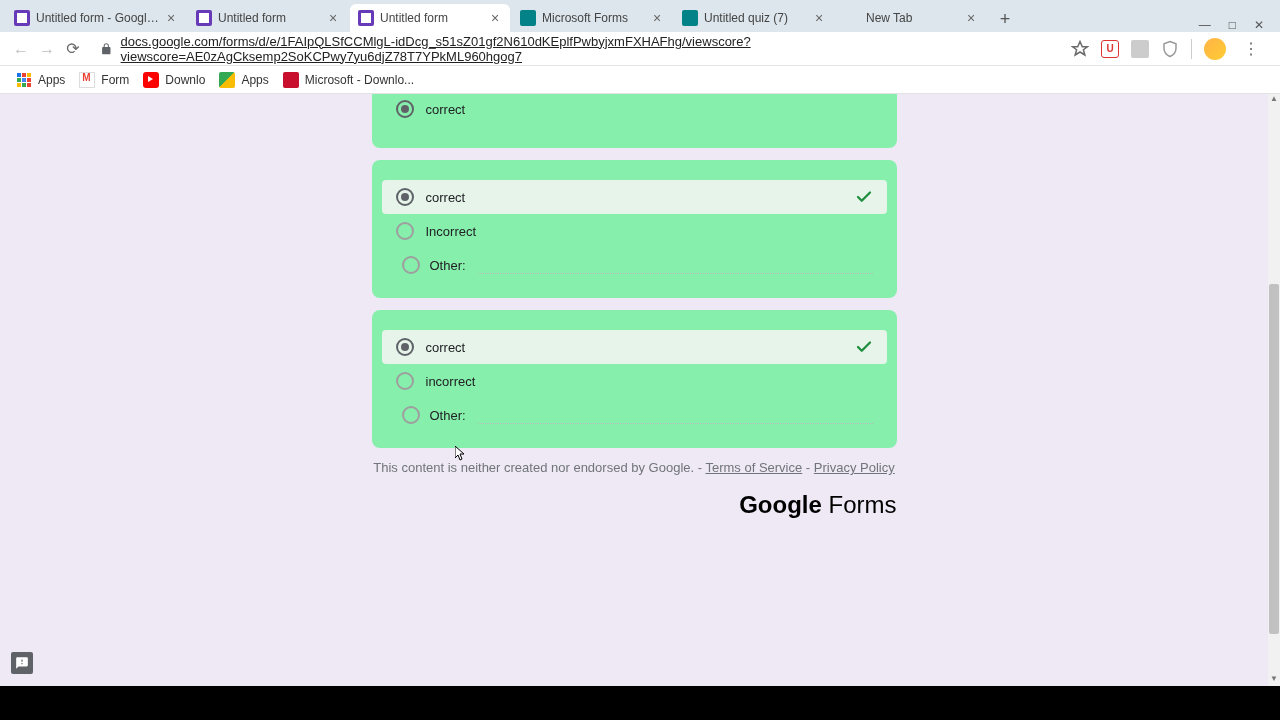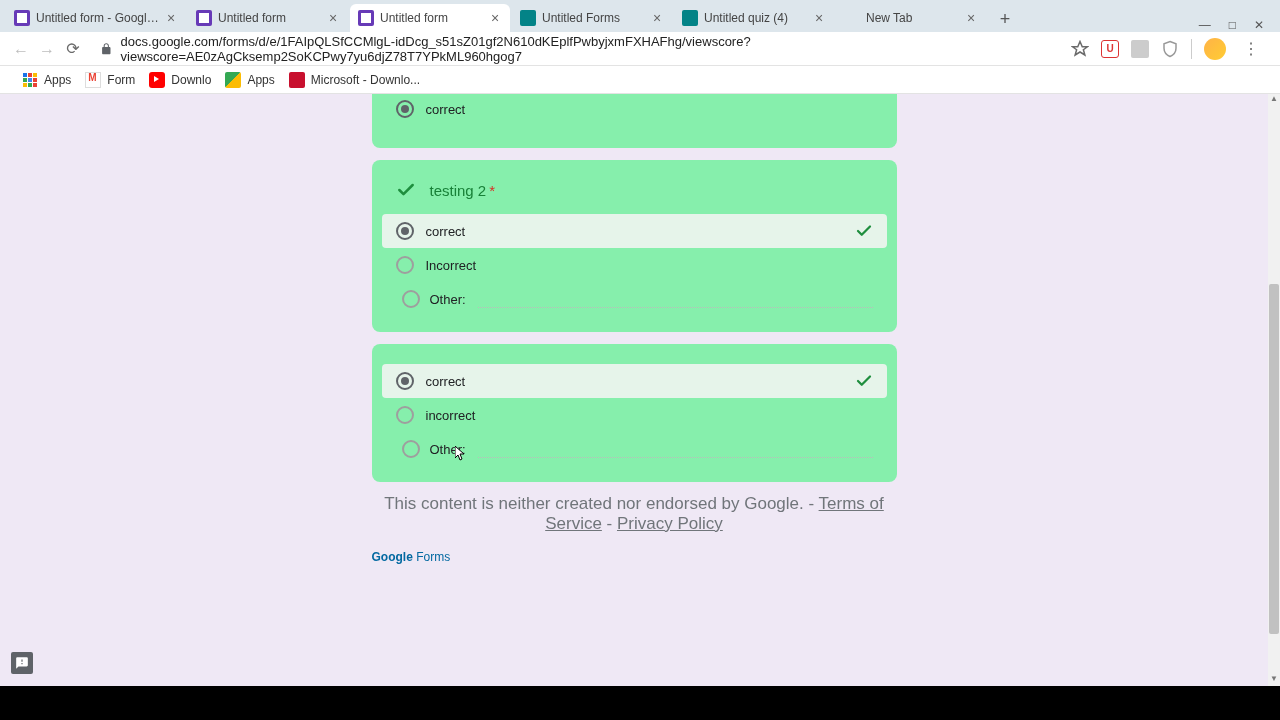--- a/index.html
+++ b/index.html
@@ -15,28 +15,28 @@
 .fav-white { width:10px; height:10px; background: #fff; }
 .tab-title { flex: 1; white-space: nowrap; overflow: hidden; text-overflow: ellipsis; }
 .tab-close { width: 14px; height: 14px; margin-left: 4px; color: #666; font-size: 14px; line-height: 14px; text-align: center; cursor: pointer; }
 .tab-add { width: 26px; height: 26px; display: flex; align-items: center; justify-content: center; color: #555; font-size: 18px; margin-left: 4px; cursor: pointer; }
 .win-controls { margin-left: auto; display: flex; gap: 18px; padding: 0 10px; color: #555; }
 .win-btn { cursor: pointer; font-size: 12px; }
 
 .addr-bar { height: 34px; background: #fff; display: flex; align-items: center; padding: 0 8px; border-bottom: 1px solid #e3e3e3; }
 .nav-btn { width: 26px; height: 26px; display: flex; align-items: center; justify-content: center; color: #6b6b6b; font-size: 16px; cursor: pointer; }
 .nav-btn.dis { color: #bdbdbd; }
-.addr-input { flex: 1; display: flex; align-items: center; height: 26px; margin: 0 6px; padding: 0 8px; font-size: 13px; color: #222; }
+.addr-input { flex: 1; display: flex; align-items: center; height: 26px; margin: 0 6px; padding: 0 8px; font-size: 13px; color: #222; text-decoration: underline; }
 .addr-lock { width: 14px; height: 14px; margin-right: 8px; color: #5f6368; }
 .addr-right { display: flex; align-items: center; gap: 12px; padding: 0 8px; }
 .addr-icon { width: 18px; height: 18px; color: #6b6b6b; cursor: pointer; }
 .addr-divider { width: 1px; height: 20px; background: #ccc; }
 .avatar { width: 22px; height: 22px; border-radius: 50%; background: linear-gradient(135deg, #ffb347, #ffcc33); }
 
-.bookmarks { height: 28px; background: #fff; display: flex; align-items: center; padding: 0 16px; gap: 2px; border-bottom: 1px solid #e3e3e3; }
+.bookmarks { height: 28px; background: #fff; display: flex; align-items: center; padding: 0 10px; gap: 2px; border-bottom: 1px solid #e3e3e3; }
 .bm-item { display: flex; align-items: center; gap: 6px; padding: 2px 6px; font-size: 12px; color: #333; cursor: pointer; }
 .bm-icon { width: 16px; height: 16px; display: flex; align-items: center; justify-content: center; }
 .bm-apps { display: grid; grid-template-columns: repeat(3,4px); grid-template-rows: repeat(3,4px); gap: 1px; }
 .bm-apps span { background: #1a73e8; }
 .bm-apps span:nth-child(2){background:#ea4335;} .bm-apps span:nth-child(3){background:#fbbc04;}
 .bm-apps span:nth-child(4){background:#34a853;} .bm-apps span:nth-child(5){background:#4285f4;}
 .bm-apps span:nth-child(6){background:#ea4335;} .bm-apps span:nth-child(7){background:#fbbc04;}
 .bm-apps span:nth-child(8){background:#34a853;} .bm-apps span:nth-child(9){background:#ea4335;}
 .bm-gmail { background: #fff; border:1px solid #ddd; position: relative; }
 .bm-gmail::after { content:"M"; color:#ea4335; font-weight:bold; font-size:10px; position:absolute; left:2px; top:-1px;}
@@ -69,23 +69,23 @@
 .answer-block { margin: 0 10px; }
 .answer-row { display: flex; align-items: center; padding: 8px 14px; border-radius: 4px; }
 .answer-row.correct-hl { background: #e6f4ea; }
 .answer-check { margin-left: auto; color: #1e8e3e; }
 
 .other-row { display: flex; align-items: center; padding: 8px 14px 0 20px; justify-content: flex-end; }
 .other-row .radio { margin-right: 10px; }
 .other-label { font-size: 13px; color: #202124; margin-right: 12px; }
 .other-line { flex: 1; border-bottom: 1px dotted #bbb; height: 18px; }
 
-.footer-text { text-align: center; font-size: 17px; color: #70757a; margin-top: 10px; }
+.footer-text { text-align: center; font-size: 13px; color: #70757a; margin-top: 10px; }
 .footer-text a { color: #70757a; text-decoration: underline; }
-.gforms-logo { text-align: left; margin-top: 16px; font-size: 12px; color: #0369a1; font-family: Arial; }
+.gforms-logo { text-align: right; margin-top: 16px; font-size: 24px; color: #000000; font-family: Arial; }
 .gforms-logo .g { font-weight: bold; }
 
 .cursor { position: absolute; left: 455px; top: 446px; font-size: 12px; color: #000; pointer-events: none; }
 
 .svg-check { width: 20px; height: 20px; }
 .svg-check-sm { width: 18px; height: 18px; }
 
 .feedback-btn { position: absolute; left: 11px; bottom: 46px; width: 22px; height: 22px; background: #5f6368; border-radius: 2px; display: flex; align-items: center; justify-content: center; cursor: pointer; }
 .feedback-btn svg { width: 14px; height: 14px; fill: #fff; }
 </style>
@@ -109,26 +109,26 @@
   </div>
   <div class="tab active">
     <div class="tab-favicon fav-purple">
         <div class="fav-white"></div>
       </div>
     <span class="tab-title">Untitled form</span>
     <span class="tab-close">×</span>
   </div>
   <div class="tab">
     <div class="tab-favicon fav-teal"></div>
-    <span class="tab-title">Untitled Forms</span>
+    <span class="tab-title">Microsoft Forms</span>
     <span class="tab-close">×</span>
   </div>
   <div class="tab">
     <div class="tab-favicon fav-teal"></div>
-    <span class="tab-title">Untitled quiz (4)</span>
+    <span class="tab-title">Untitled quiz (7)</span>
     <span class="tab-close">×</span>
   </div>
   <div class="tab" style="min-width:150px">
     <div class="tab-favicon"></div>
     <span class="tab-title">New Tab</span>
     <span class="tab-close">×</span>
   </div>
   <div class="tab-add">+</div>
   <div class="win-controls">
     <span class="win-btn">—</span>
@@ -201,27 +201,20 @@
   <div class="form-wrap">
 
     <div class="card partial-card" style="margin-top:-18px; padding-top:18px;">
       <div class="radio-row">
         <div class="radio selected"></div>
         <span class="radio-label">correct</span>
       </div>
     </div>
 
     <div class="card">
-      <div class="q-header">
-        <svg class="svg-check q-check" viewBox="0 0 24 24" fill="none" stroke="#1e8e3e" stroke-width="3" stroke-linecap="round" stroke-linejoin="round">
-            <polyline points="4 12 9 17 20 6"></polyline>
-          </svg>
-        <span>testing 2</span>
-        <span class="req-star">*</span>
-      </div>
       <div class="answer-block">
         <div class="answer-row correct-hl">
           <div class="radio selected"></div>
           <span class="radio-label">correct</span>
           <svg class="svg-check-sm answer-check" viewBox="0 0 24 24" fill="none" stroke="#1e8e3e" stroke-width="3" stroke-linecap="round" stroke-linejoin="round">
               <polyline points="4 12 9 17 20 6"></polyline>
             </svg>
         </div>
         <div class="answer-row">
           <div class="radio unselected"></div>

